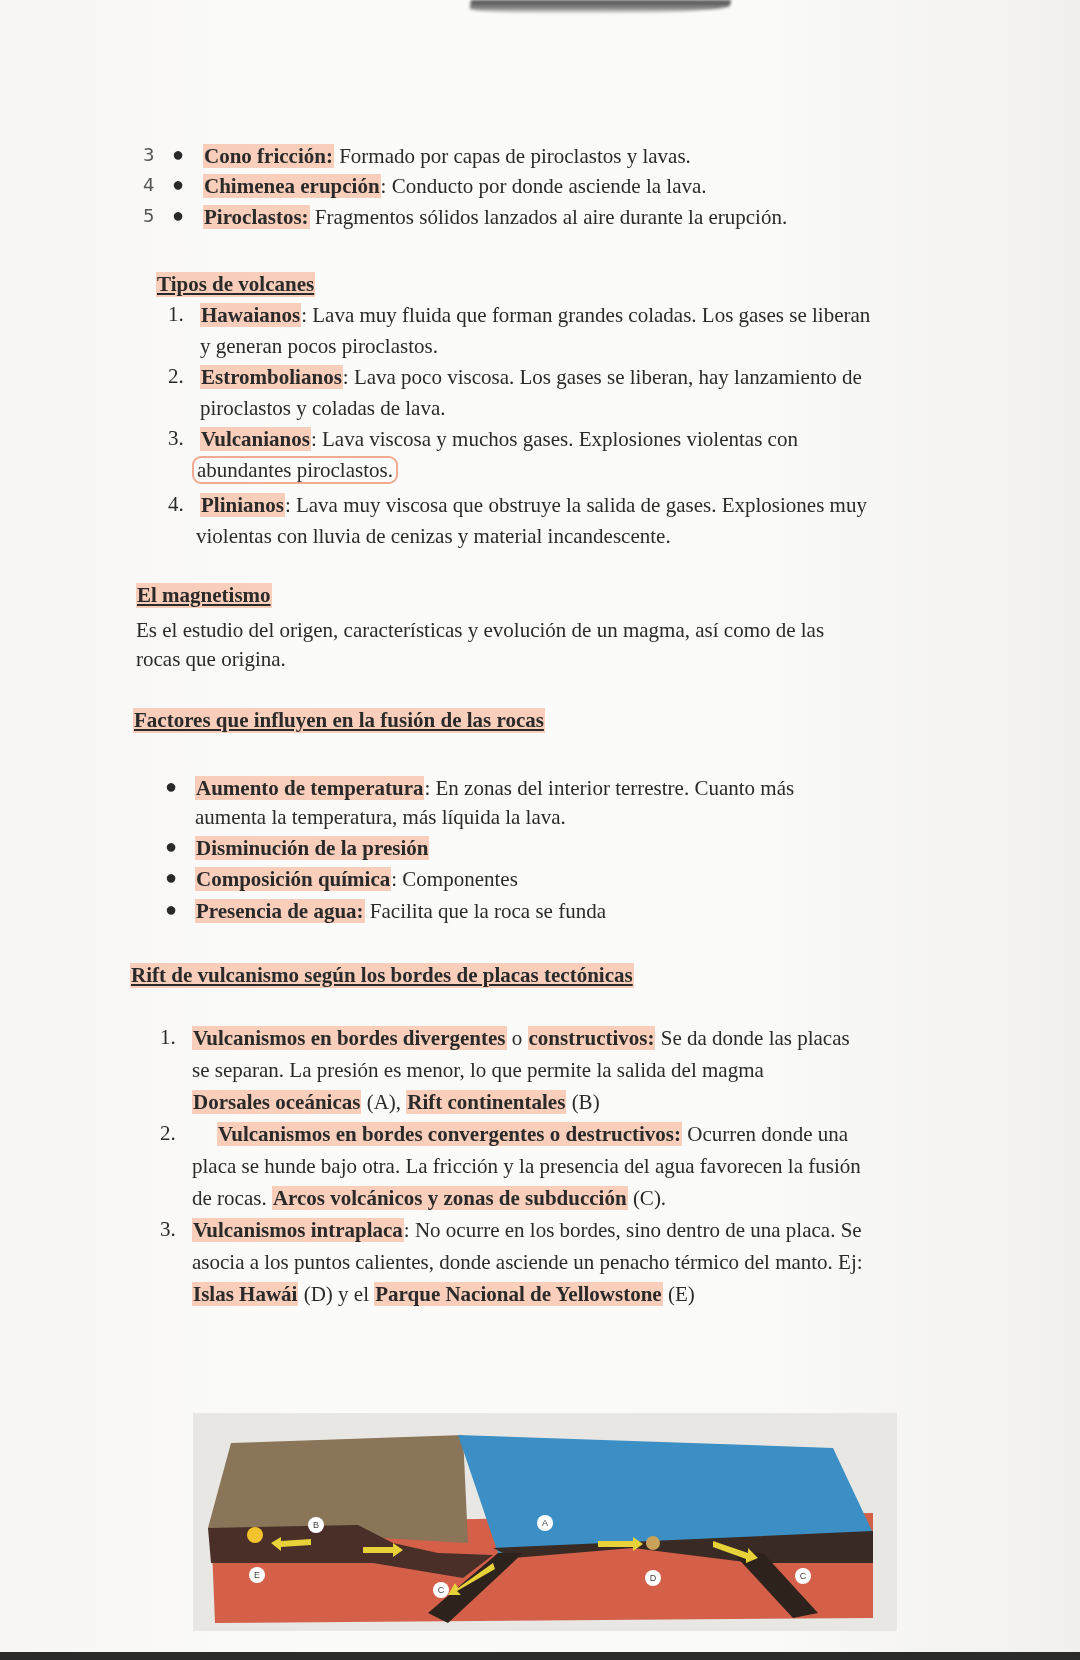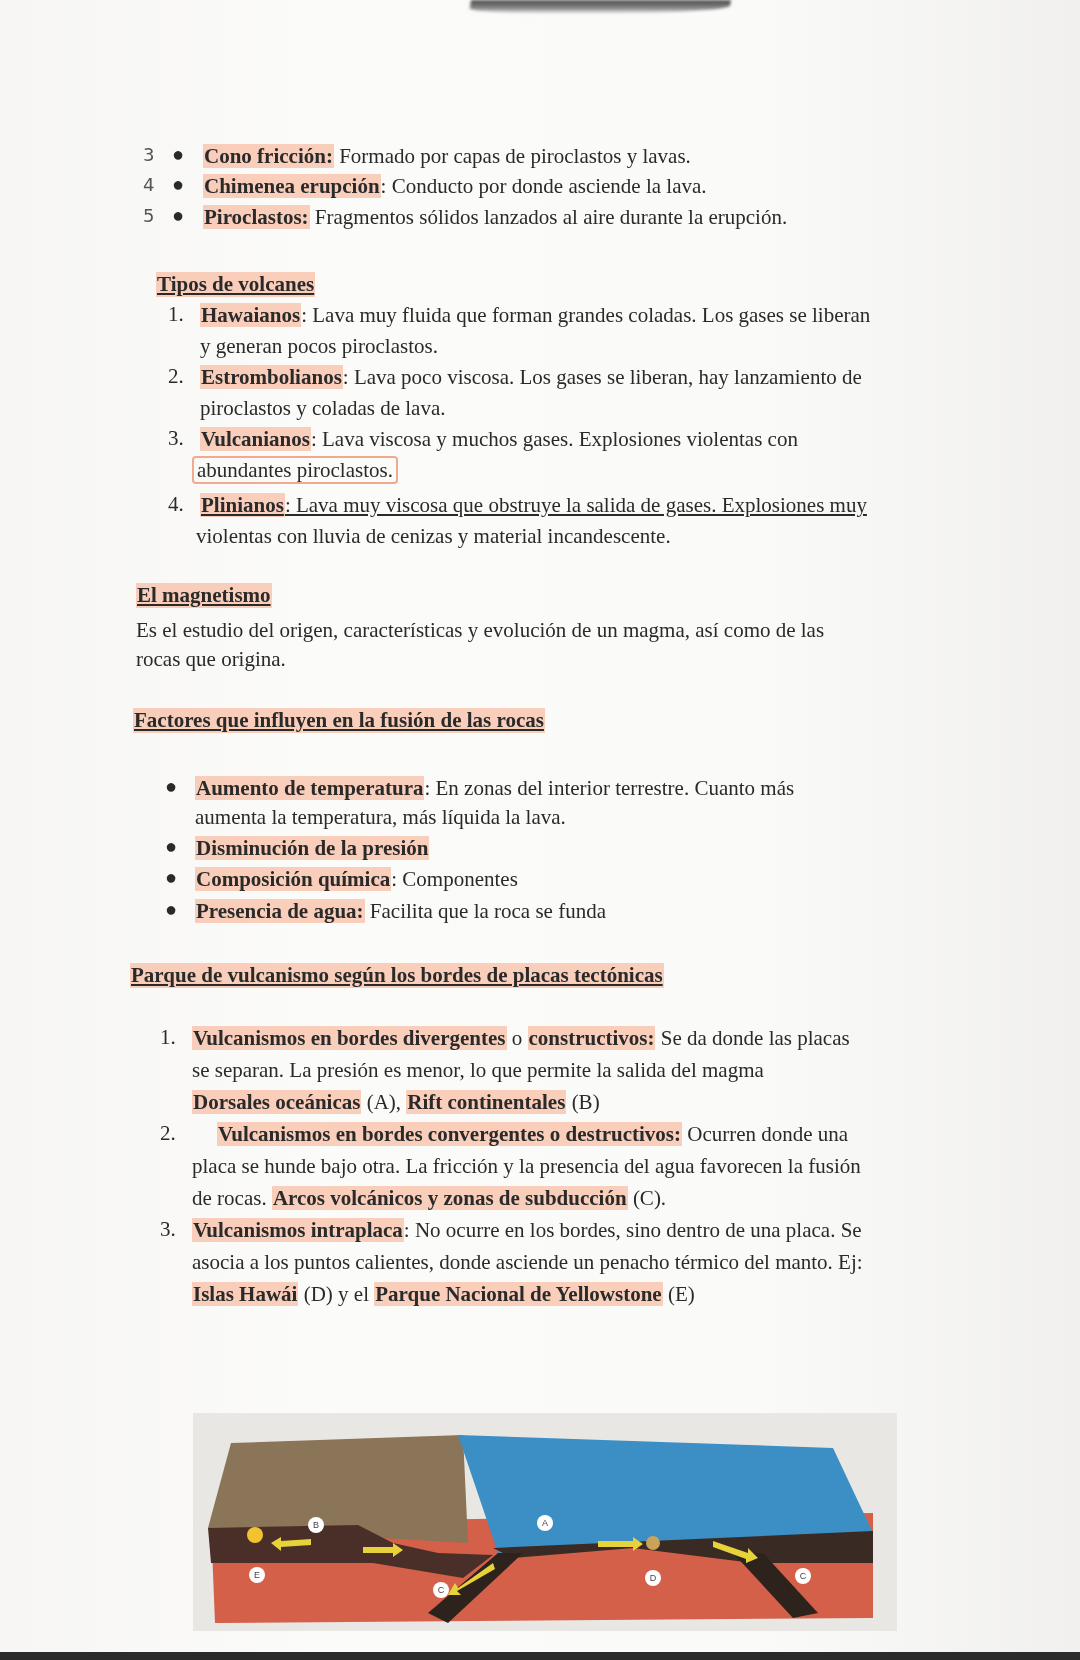--- a/index.html
+++ b/index.html
@@ -19,21 +19,21 @@
     background:linear-gradient(180deg,#4a4a4a,#8a8a8a 60%,rgba(150,150,150,0));
     border-radius:0 0 60% 40%;
     transform:skewX(-8deg);
     filter:blur(1.5px);
   }
   .bottom-bar {
     position:absolute; left:0; top:1652px; width:1080px; height:8px;
     background:#2b2b2b;
   }
   .hl { background:rgba(247,170,135,0.55); padding:0 1px; }
-  .circ { border:2px solid rgba(240,150,115,0.8); border-radius:4px; padding:0 3px; }
+  .circ { border:2px solid rgba(240,150,115,0.8); border-radius:9px; padding:0 3px; }
   b { font-weight:bold; }
   .line { position:absolute; font-size:21px; line-height:26px; white-space:nowrap; }
   .heading { position:absolute; font-size:21px; font-weight:bold; text-decoration:underline; white-space:nowrap; }
   .hand { position:absolute; font-family:"DejaVu Sans", sans-serif; font-size:18px; color:#555; }
   .bullet { position:absolute; font-size:20px; }
   .num { position:absolute; font-size:21px; }
   .diagram {
     position:absolute; left:193px; top:1413px; width:704px; height:218px;
     background:#e9e7e3;
   }
@@ -70,21 +70,21 @@
 
   <span class="num" style="left:168px;top:364px;">2.</span>
   <div class="line" style="left:200px;top:364px;"><b class="hl">Estrombolianos</b><span>: Lava poco viscosa. Los gases se liberan, hay lanzamiento de</span></div>
   <div class="line" style="left:200px;top:395px;">piroclastos y coladas de lava.</div>
 
   <span class="num" style="left:168px;top:426px;">3.</span>
   <div class="line" style="left:200px;top:426px;"><b class="hl">Vulcanianos</b><span>: Lava viscosa y muchos gases. Explosiones violentas con</span></div>
   <div class="line" style="left:192px;top:457px;"><span class="circ">abundantes piroclastos.</span></div>
 
   <span class="num" style="left:168px;top:492px;">4.</span>
-  <div class="line" style="left:200px;top:492px;text-decoration:underline;"><b class="hl">Plinianos</b><span>: Lava muy viscosa que obstruye la salida de gases. Explosiones muy</span></div>
+  <div class="line" style="left:200px;top:492px;"><b class="hl">Plinianos</b><span>: Lava muy viscosa que obstruye la salida de gases. Explosiones muy</span></div>
   <div class="line" style="left:196px;top:523px;">violentas con lluvia de cenizas y material incandescente.</div>
 
   <div class="heading hl" style="left:136px;top:583px;">El magnetismo</div>
   <div class="line" style="left:136px;top:617px;">Es el estudio del origen, características y evolución de un magma, así como de las</div>
   <div class="line" style="left:136px;top:646px;">rocas que origina.</div>
 
   <div class="heading hl" style="left:133px;top:708px;">Factores que influyen en la fusión de las rocas</div>
 
   <span class="bullet" style="left:165px;top:775px;">●</span>
   <div class="line" style="left:195px;top:775px;"><b class="hl">Aumento de temperatura</b><span>: En zonas del interior terrestre. Cuanto más</span></div>
@@ -92,21 +92,21 @@
 
   <span class="bullet" style="left:165px;top:835px;">●</span>
   <div class="line" style="left:195px;top:835px;"><b class="hl">Disminución de la presión</b></div>
 
   <span class="bullet" style="left:165px;top:866px;">●</span>
   <div class="line" style="left:195px;top:866px;"><b class="hl">Composición química</b><span>: Componentes</span></div>
 
   <span class="bullet" style="left:165px;top:898px;">●</span>
   <div class="line" style="left:195px;top:898px;"><b class="hl">Presencia de agua:</b><span> Facilita que la roca se funda</span></div>
 
-  <div class="heading hl" style="left:130px;top:963px;">Parque de vulcanismo según los bordes de placas tectónicas</div>
+  <div class="heading hl" style="left:130px;top:963px;">Rift de vulcanismo según los bordes de placas tectónicas</div>
 
   <span class="num" style="left:160px;top:1025px;">1.</span>
   <div class="line" style="left:192px;top:1025px;"><b class="hl">Vulcanismos en bordes divergentes</b><span> o </span><b class="hl">constructivos:</b><span> Se da donde las placas</span></div>
   <div class="line" style="left:192px;top:1057px;">se separan. La presión es menor, lo que permite la salida del magma</div>
   <div class="line" style="left:192px;top:1089px;"><b class="hl">Dorsales oceánicas</b><span> (A), </span><b class="hl">Rift continentales</b><span> (B)</span></div>
 
   <span class="num" style="left:160px;top:1121px;">2.</span>
   <div class="line" style="left:185px;top:1121px;margin-left:32px;"><b class="hl">Vulcanismos en bordes convergentes o destructivos:</b><span> Ocurren donde una</span></div>
   <div class="line" style="left:192px;top:1153px;">placa se hunde bajo otra. La fricción y la presencia del agua favorecen la fusión</div>
   <div class="line" style="left:192px;top:1185px;"><span>de rocas. </span><b class="hl">Arcos volcánicos y zonas de subducción</b><span> (C).</span></div>

